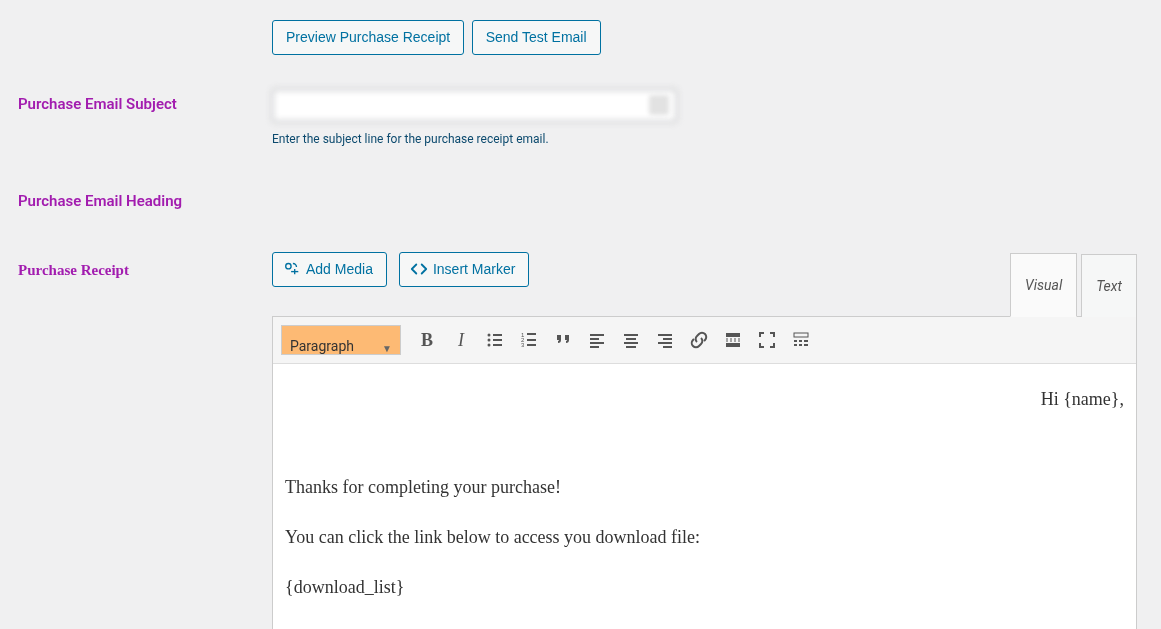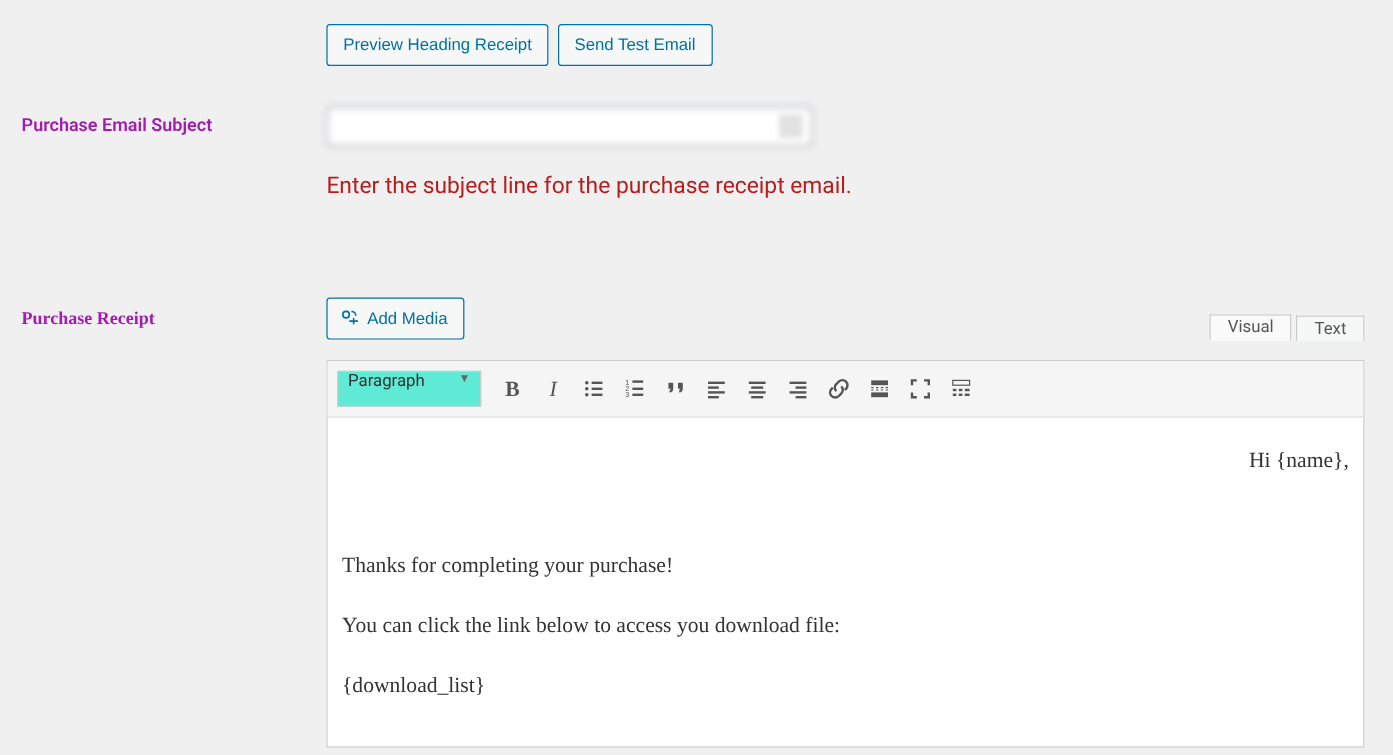--- a/index.html
+++ b/index.html
@@ -74,48 +74,49 @@
     position: absolute;
     top: 6px;
     right: 8px;
     width: 20px;
     height: 20px;
     background: #e2e2e2;
     border-radius: 3px;
     filter: blur(2px);
   }
   .help {
-    margin-top: 21px;
-    font-size: 19px;
-    color: #b91c1c;
+    margin-top: 10px;
+    font-size: 12px;
+    color: #0c4a6e;
   }
   
   .editor-row .label-col { padding-top: 10px; font-family: Liberation Serif, serif; }
   .editor-header {
     display: flex;
-    align-items: flex-end;
+    align-items: flex-start;
     justify-content: space-between;
-    margin-bottom: 17px;
+    margin-bottom: 0;
   }
   .media-buttons { display: flex; gap: 8px; }
   .tabs {
     display: flex;
     align-items: flex-end;
   }
   .tab {
     border: 1px solid #ccc;
     border-bottom: none;
     background: #f6f7f7;
-    padding: 2px 14px;
+    padding: 23px 14px;
     font-size: 14px;
     color: #555;
     cursor: pointer;
     margin-left: 4px;
     position: relative;
     top: 1px;
+    font-style: italic;
   }
   .tab.active {
     background: #fafafa;
     border-color: #ccc;
     border-bottom: 1px solid #fafafa;
     z-index: 2;
   }
   .editor-box {
     border: 1px solid #ccc;
     background: #fff;
@@ -126,26 +127,26 @@
     border-bottom: 1px solid #ddd;
     padding: 8px 8px;
     display: flex;
     align-items: center;
     gap: 6px;
   }
   .format-select {
     width: 120px;
     height: 30px;
     border: 1px solid #ccc;
-    background: #5eead4;
+    background: #fdba74;
     font-size: 14px;
     color: #333;
     padding: 0 8px;
     display: flex;
-    align-items: flex-start;
+    align-items: flex-end;
     justify-content: space-between;
     cursor: pointer;
     margin-right: 6px;
   }
   .fs-caret {
     font-size: 10px;
     color: #666;
   }
   .tbtn {
     width: 28px;
@@ -173,53 +174,60 @@
   .editor-content p.gap { margin-bottom: 60px; text-align: right; }
 </style>
 </head>
 <body>
 
 <div class="wrap">
 
   <div class="row" style="margin-bottom:34px;">
     <div class="label-col"></div>
     <div class="field-col">
-      <button class="btn-outline">Preview Heading Receipt</button>
+      <button class="btn-outline">Preview Purchase Receipt</button>
       <button class="btn-outline">Send Test Email</button>
     </div>
   </div>
 
   <div class="row" style="margin-bottom:40px;">
     <div class="label-col">Purchase Email Subject</div>
     <div class="field-col">
       <div style="position:relative; width:405px;">
         <input type="text" class="text-input blurred" value="" style="">
         <span class="sub-dot"></span>
       </div>
       <div class="help">Enter the subject line for the purchase receipt email.</div>
     </div>
   </div>
 
   <div class="row" style="margin-bottom:42px;">
+    <div class="label-col">Purchase Email Heading</div>
   </div>
 
   <div class="row editor-row" style="margin-bottom:0;">
     <div class="label-col">Purchase Receipt</div>
     <div class="field-col">
 
       <div class="editor-header">
         <div class="media-buttons">
           <button class="btn-outline with-icon">
             <svg width="18" height="18" viewBox="0 0 20 20" fill="none" stroke="#0071a1" stroke-width="1.5">
               <circle cx="6" cy="8" r="3"></circle>
               <path d="M11 5 a4 4 0 0 1 4 4"></path>
               <path d="M9 14 h8"></path>
               <path d="M13 11 v6"></path>
             </svg><span>Add Media</span>
           </button>
+          <button class="btn-outline with-icon">
+            <svg width="18" height="16" viewBox="0 0 20 16" fill="none" stroke="#0071a1" stroke-width="2" stroke-linecap="round" stroke-linejoin="round">
+              <polyline points="7,3 2,8 7,13"></polyline>
+              <polyline points="13,3 18,8 13,13"></polyline>
+            </svg><span>Insert Marker</span>
+          </button>
         </div>
         <div class="tabs">
           <div class="tab active">Visual</div>
           <div class="tab">Text</div>
         </div>
       </div>
 
       <div class="editor-box">
         <div class="toolbar">
           <div class="format-select">

